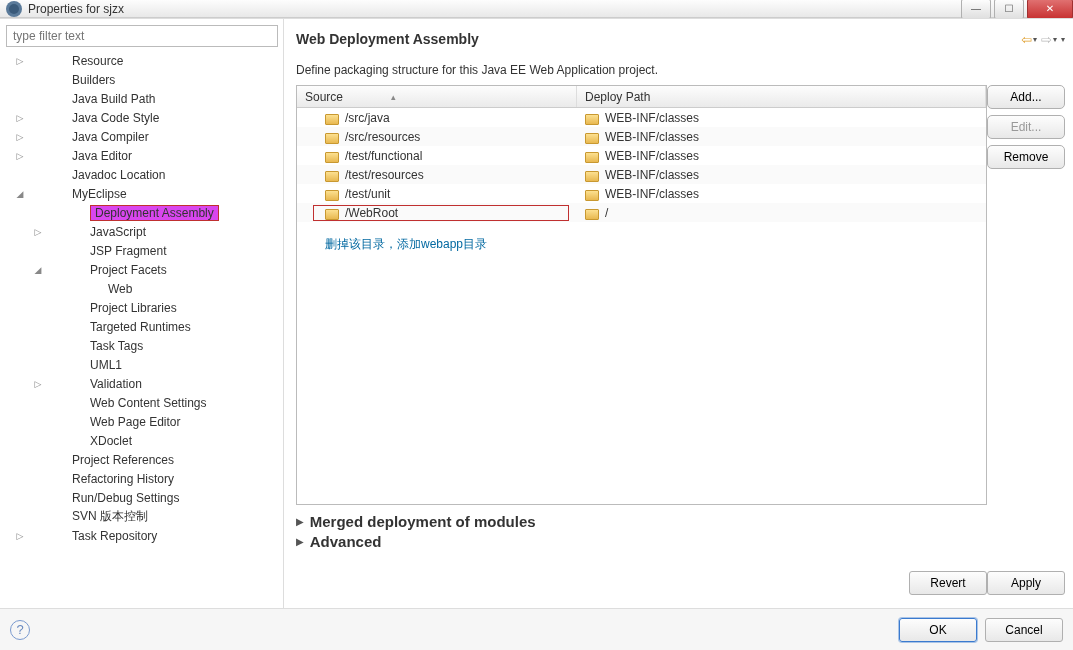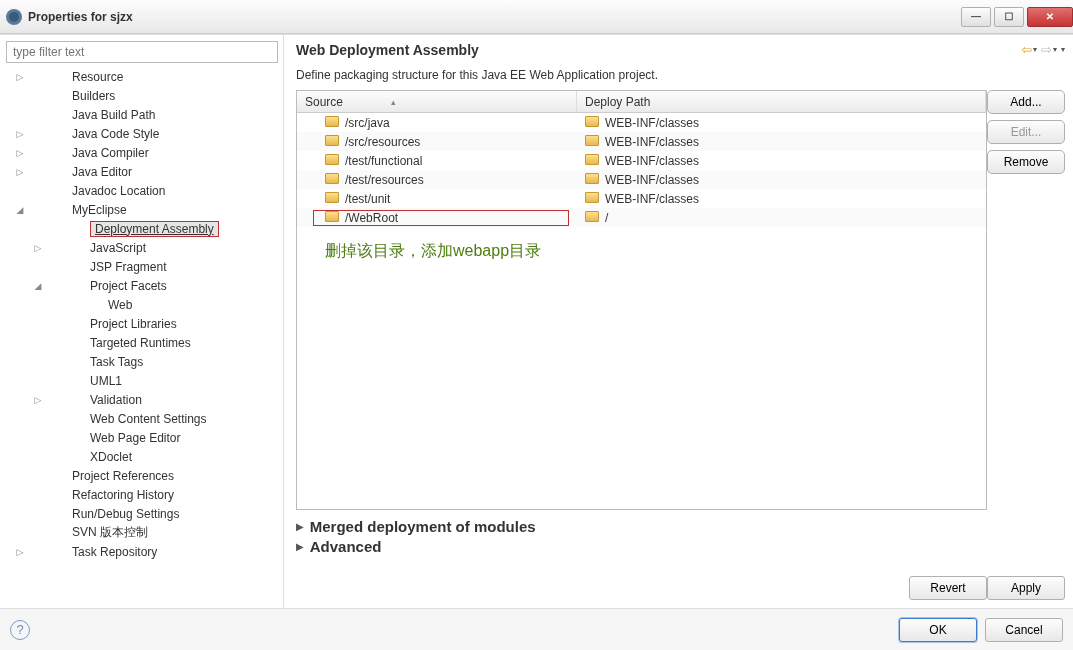--- a/index.html
+++ b/index.html
@@ -10,27 +10,26 @@
   background: #f0f0f0;
   width: 1073px;
   height: 650px;
   overflow: hidden;
   display: flex;
   flex-direction: column;
 }
 
 
 .titlebar {
-  height: 34px;
+  height: 18px;
   background: linear-gradient(#fdfdfd, #e8e8e8);
   border-bottom: 1px solid #ccc;
   display: flex;
   align-items: center;
   padding-left: 6px;
-  font-weight: bold;
 }
 .titlebar .app-icon {
   width: 16px; height: 16px;
   background: #5a7a9a;
   border-radius: 50%;
   margin-right: 6px;
   position: relative;
 }
 .titlebar .app-icon::before {
   content: "";
@@ -103,22 +102,21 @@
   width: 12px;
   text-align: center;
   color: #888;
   font-size: 9px;
   margin-right: 2px;
 }
 .tree-item .lbl { font-size: 12px; color: #333; margin-left: 44px; }
 .tree-item.selected .lbl {
   border: 1.5px solid #c03030;
   padding: 0 4px;
-  background: #e5e5e5;
-  text-decoration: underline;
+  background: #d946ef;
 }
 .indent0 { padding-left: 8px; }
 .indent1 { padding-left: 26px; }
 .indent2 { padding-left: 44px; }
 
 
 .right-panel {
   flex: 1;
   display: flex;
   flex-direction: column;
@@ -172,43 +170,43 @@
 .col-src { width: 280px; }
 .col-dep { flex: 1; }
 
 .table-body { }
 .tr {
   display: flex;
   height: 19px;
   align-items: center;
 }
 .tr:nth-child(even) { background: #fafafa; }
-.td { padding: 0 8px; font-size: 12px; display: flex; align-items: flex-start; }
+.td { padding: 0 8px; font-size: 12px; display: flex; align-items: flex-end; }
 .td .folder {
   width: 14px; height: 11px;
   background: linear-gradient(#fce090,#e8b850);
   border: 1px solid #c89830;
   border-radius: 1px;
   margin-right: 6px;
 }
 .td.col-src { padding-left: 28px; width: 280px; }
 .td.col-dep { flex: 1; }
 .tr.high .td.col-src {
   position: relative;
 }
 .tr.high .td.col-src::after {
   content: "";
   position: absolute;
   left: 16px; right: 8px; top: -1px; bottom: -1px;
   border: 1.5px solid #c03030;
 }
 
 .annotation {
-  color: #4d7c0f;
-  font-size: 16px;
+  color: #0369a1;
+  font-size: 12px;
   padding: 14px 0 0 28px;
 }
 
 .side-buttons {
   display: flex;
   flex-direction: column;
   gap: 6px;
   width: 78px;
 }
 .side-buttons button {

